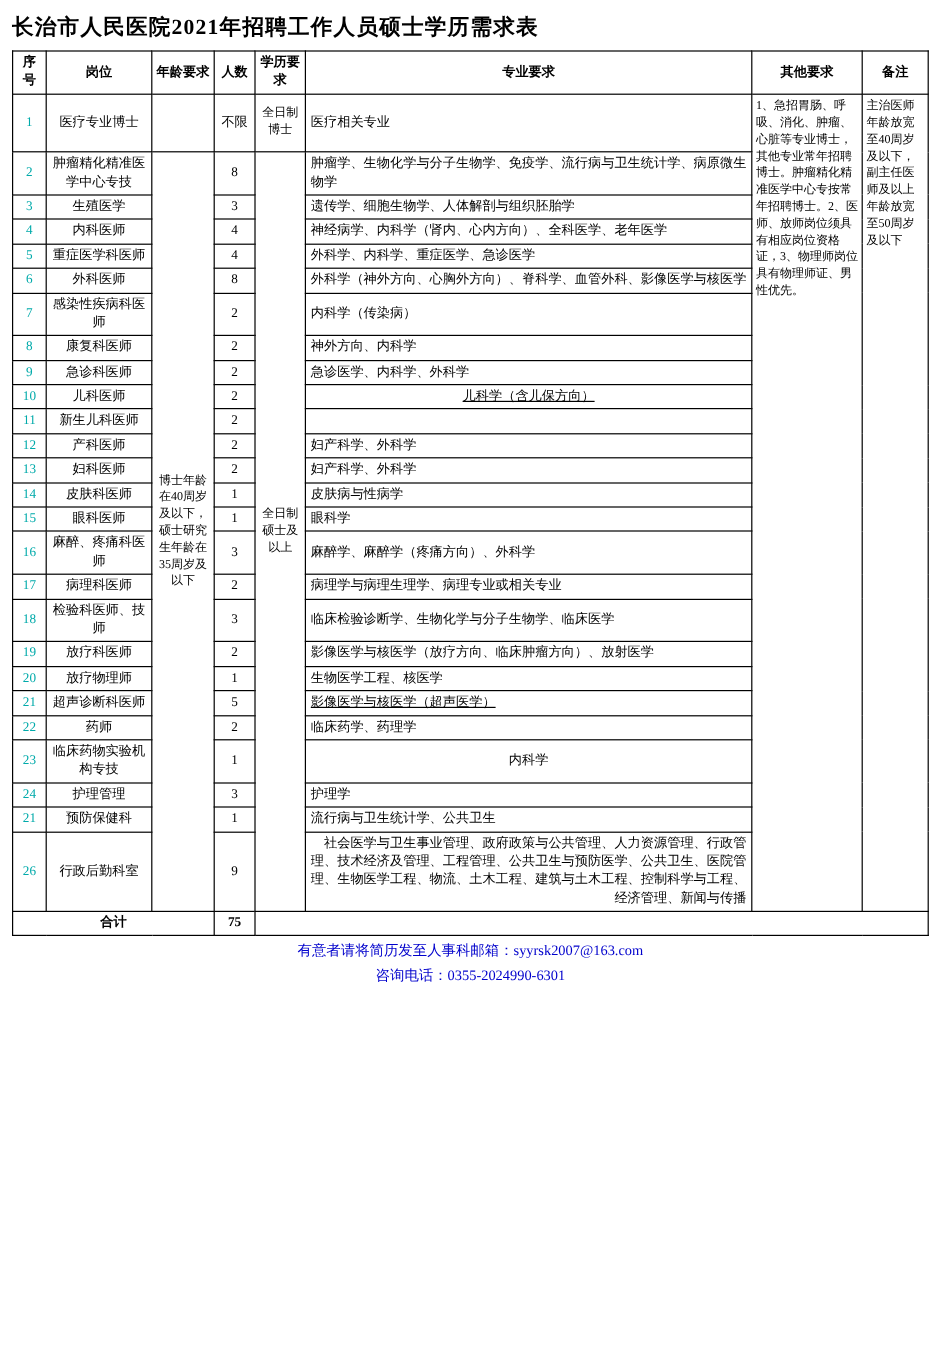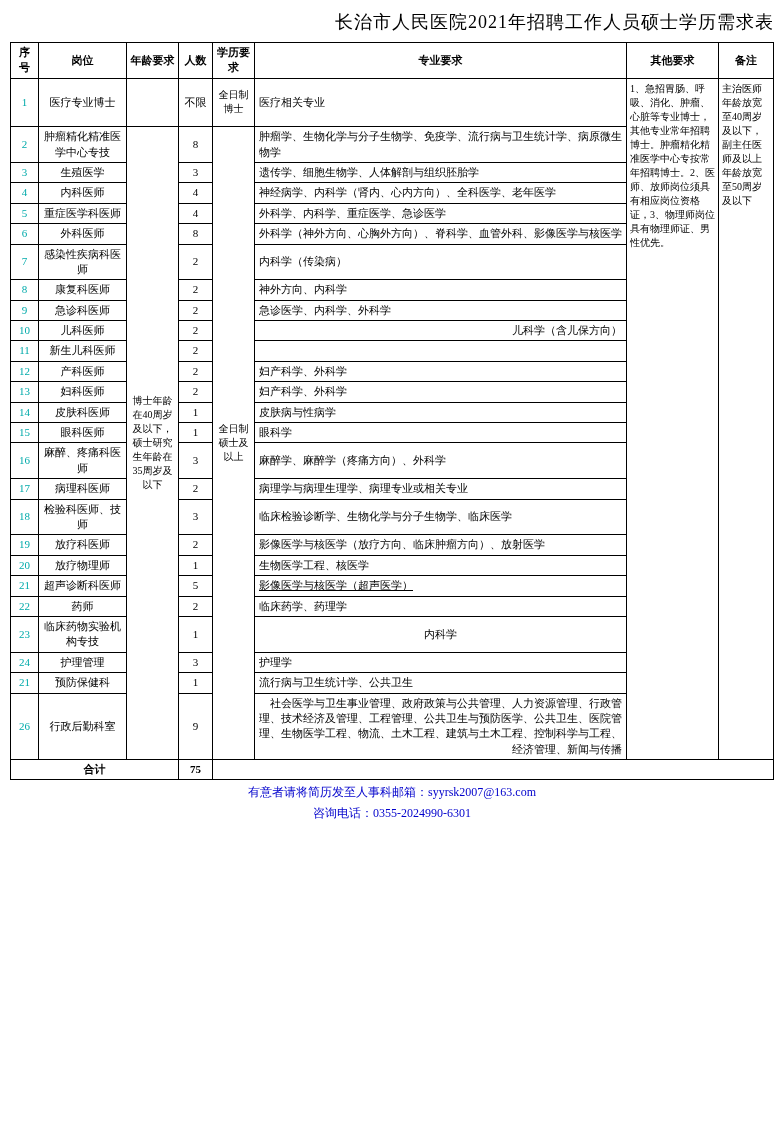--- a/index.html
+++ b/index.html
@@ -5,23 +5,23 @@
     * { box-sizing: border-box; margin: 0; padding: 0; }
     body {
       font-family: "SimSun", "宋体", serif;
       font-size: 11px;
       background: #fff;
       width: 784px;
       min-height: 1134px;
       padding: 10px;
     }
     .page-title {
-      text-align: right;
+      text-align: left;
       font-size: 18px;
-      font-weight: normal;
+      font-weight: bold;
       color: #000;
       margin-bottom: 8px;
       letter-spacing: 1px;
     }
     table {
       width: 100%;
       border-collapse: collapse;
       font-size: 11px;
     }
     th, td {
@@ -129,21 +129,21 @@
       <tr>
         <td style="color: rgb(0, 170, 170);">9</td>
         <td>急诊科医师</td>
         <td>2</td>
         <td style="text-align: left; padding: 2px 4px;">急诊医学、内科学、外科学</td>
       </tr>
       <tr>
         <td style="color: rgb(0, 170, 170);">10</td>
         <td>儿科医师</td>
         <td>2</td>
-        <td style="text-align: right; padding: 2px 4px;">儿科学（含儿保方向）</td>
+        <td style="text-align: center; padding: 2px 4px; text-decoration: underline;">儿科学（含儿保方向）</td>
       </tr>
       <tr>
         <td style="color: rgb(0, 170, 170);">11</td>
         <td>新生儿科医师</td>
         <td>2</td>
         <td style="text-align: left; padding: 2px 4px;"></td>
       </tr>
       <tr>
         <td style="color: rgb(0, 170, 170);">12</td>
         <td>产科医师</td>

